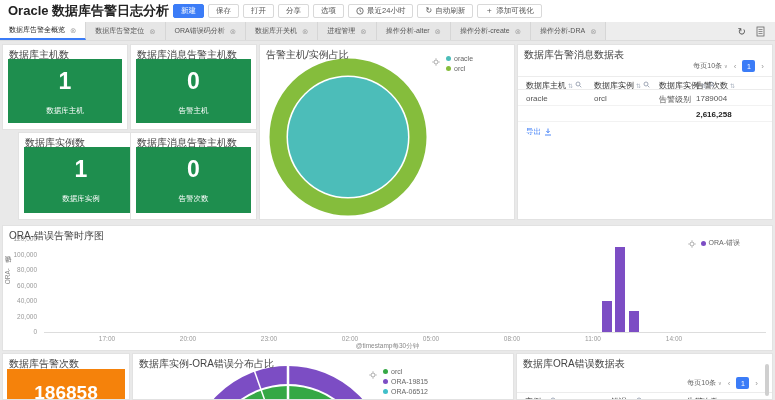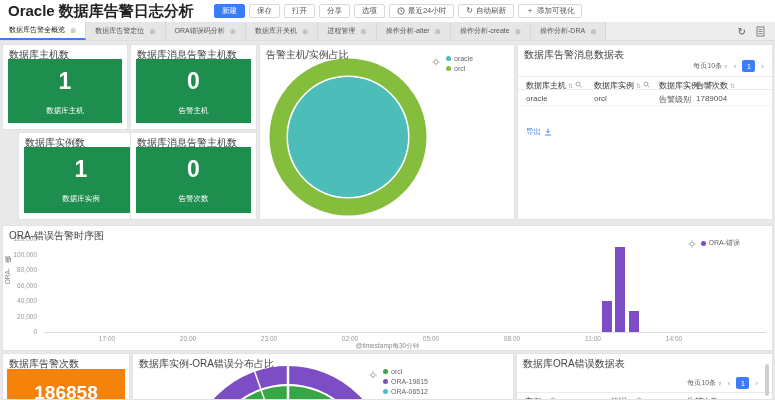--- a/index.html
+++ b/index.html
@@ -1,20 +1,20 @@
 <!DOCTYPE html>
 <html><head>
 <meta charset="utf-8">
 <style>
   *{margin:0;padding:0;box-sizing:border-box}
   html,body{width:775px;height:400px;overflow:hidden}
   body{font-family:"Liberation Sans",sans-serif;background:#e9e9e9;position:relative;font-size:8px;color:#333}
   
   .header{position:absolute;top:0;left:0;right:0;height:22px;background:#fff;display:flex;align-items:center;padding:0 8px;gap:4px;z-index:5}
-  .app-title{font-weight:bold;font-size:15px;color:#222;margin-right:16px;white-space:nowrap}
+  .app-title{font-weight:bold;font-size:13px;color:#222;white-space:nowrap}
   .btn{height:14px;padding:4px 7px;border:1px solid #d9d9d9;border-radius:2px;background:#fff;color:#555;font-size:7.5px;display:inline-flex;align-items:center;gap:3px;cursor:pointer;white-space:nowrap}
   .btn.primary{background:#3b7cf7;border-color:#3b7cf7;color:#fff}
   .btn .glyph{font-size:8px;line-height:1}
   
   .tabbar{position:absolute;top:22px;left:0;right:0;height:19px;background:#ededed;border-bottom:1px solid #dcdcdc;display:flex;align-items:stretch;z-index:4}
   .tab{display:flex;align-items:center;gap:5px;padding:0 9px;font-size:7px;color:#555;background:#e6e6e6;border-right:1px solid #d6d6d6;white-space:nowrap;cursor:pointer}
   .tab.active{background:#fff;color:#222;border-bottom:2px solid #3b7cf7}
   .tab .close{color:#a5a5a5;font-size:7.5px}
   .tabbar-icons{margin-left:auto;display:flex;gap:10px;padding:0 10px;align-items:center;color:#555}
   .refresh-glyph{font-size:10px;color:#555}
@@ -216,20 +216,23 @@
           <circle cx="3" cy="3" r="2" fill="none" stroke="#8a94a6" stroke-width="0.8"></circle>
           <line x1="4.5" y1="4.5" x2="6.3" y2="6.3" stroke="#8a94a6" stroke-width="0.8"></line>
         </svg></span>
     <span class="cell c4" style="top:3px"><span>告警次数</span><span class="sort">⇅</span></span>
   </div>
   <div class="trow tcell" style="top:45px;height:16px;border-bottom:1px solid #f2f2f2">
     <span class="cell c1" style="top:4px">oracle</span>
     <span class="cell c2" style="top:4px">orcl</span>
     <span class="cell c3" style="top:4px">告警级别</span>
     <span class="cell c4" style="top:4px">1789004</span>
+  </div>
+  <div class="trow" style="top:61px;height:16px;border-bottom:1px solid #f2f2f2">
+    <span class="cell c4" style="top:4px;font-weight:bold;color:#222">2,616,258</span>
   </div>
   <div class="export">
     <span>导出</span>
     <svg width="8" height="8" viewBox="0 0 8 8">
         <path d="M4 0.5v4M2.4 3L4 4.8 5.6 3" fill="none" stroke="#3b7cf7" stroke-width="0.9"></path>
         <line x1="1" y1="7" x2="7" y2="7" stroke="#3b7cf7" stroke-width="0.9"></line>
       </svg>
   </div>
 </div>
 

